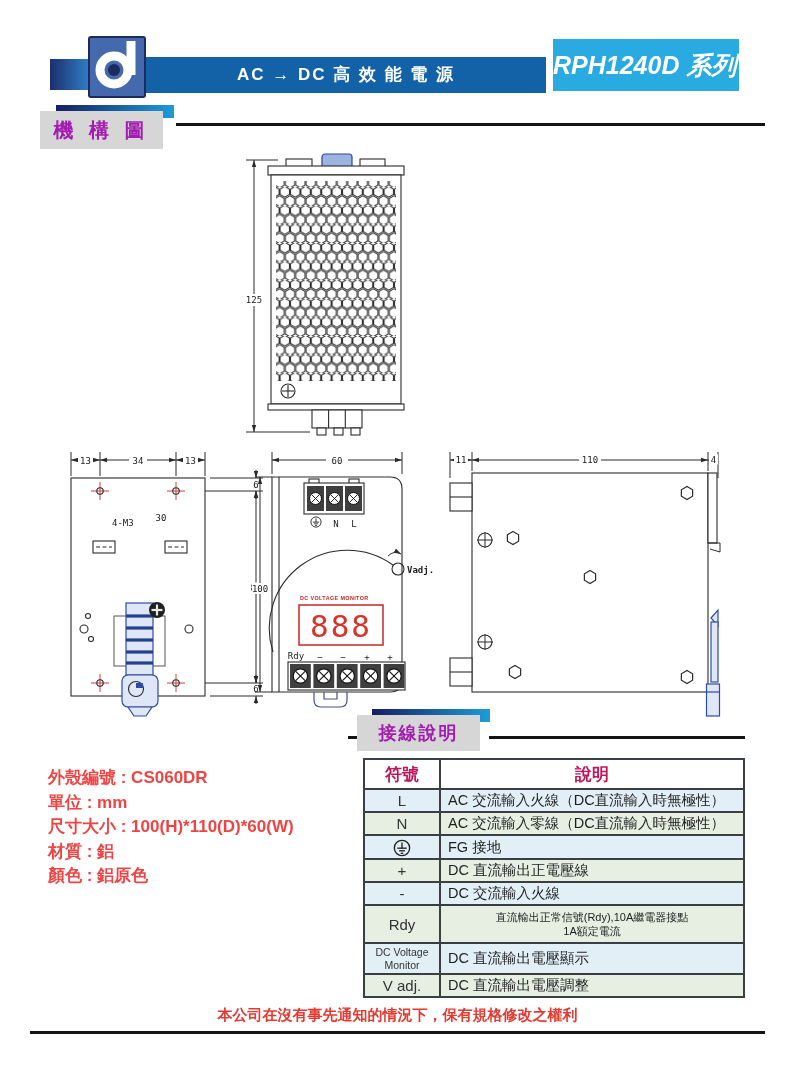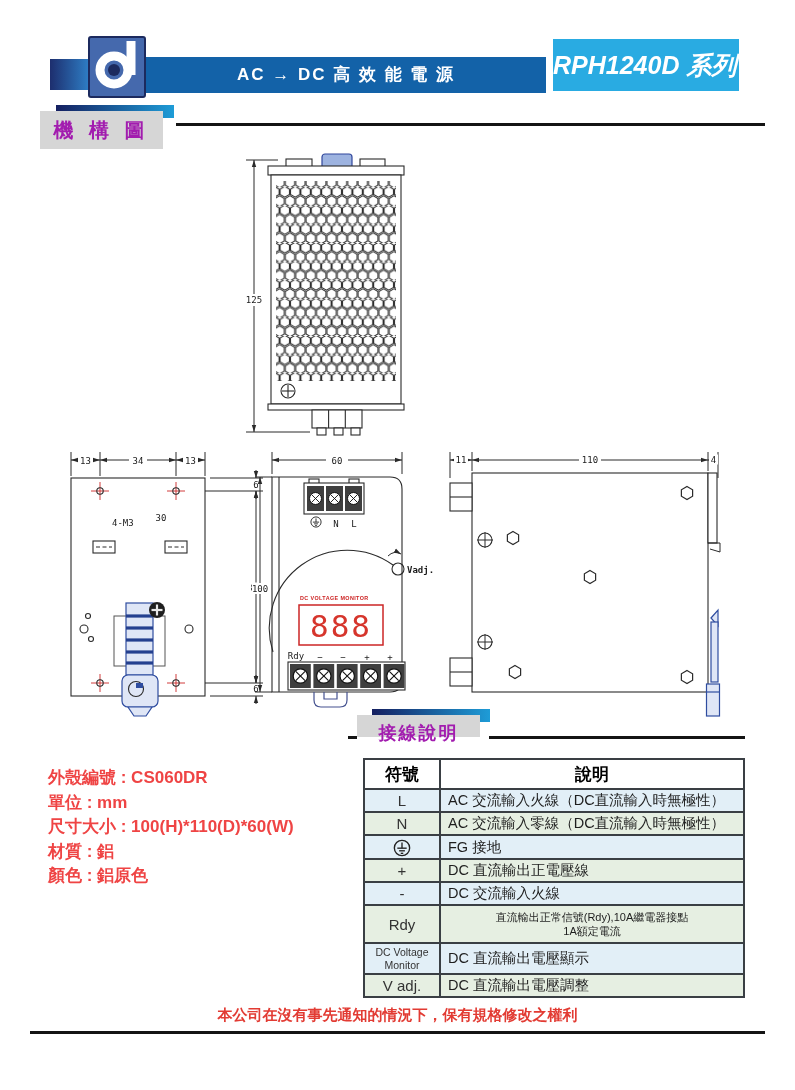--- a/index.html
+++ b/index.html
@@ -16,21 +16,21 @@
   .sec-bar{height:13px;background:linear-gradient(90deg,#151f60,#1e9cd7);}
   .sec-box{background:#d6d6d6;color:#a21caf;font-weight:bold;text-align:center;}
   .sec-box.big{font-size:20px;letter-spacing:5px;line-height:38px;}
   .sec-box.small{font-size:18px;letter-spacing:2px;line-height:36px;}
   .rule{background:#141414;}
   
   .specs{left:48px;top:766px;color:#ef4444;font-weight:bold;font-size:17px;line-height:24.5px;}
   
   .wiring{border-collapse:collapse;table-layout:fixed;width:382px;background:#fff;}
   .wiring th,.wiring td{border:2px solid #3a3f44;}
-  .wiring th{background:#fff;font-size:17px;font-weight:bold;color:#000000;height:28px;padding:0;}
+  .wiring th{background:#fff;font-size:17px;font-weight:bold;color:#be185d;height:28px;padding:0;}
   .c-sym{width:74px;text-align:center;font-size:15px;color:#333;padding:0;}
   .c-desc{font-size:14.5px;color:#1e1e1e;padding:1px 7px;}
   .sym-sm{font-size:10.5px;font-weight:normal;line-height:1.15;}
   .desc-sm{font-size:11px;line-height:1.3;text-align:center;}
   .row-blue{background:#e2eff7;}
   .row-green{background:#e6efe2;}
   
   .footer-note{left:0;top:1006px;width:795px;text-align:center;color:#e23b33;
                font-weight:bold;font-size:15px;}
   
@@ -320,21 +320,21 @@
     <g>
       <polygon class="blue" points="263,170 270,162 270,178"></polygon>
       <rect class="blue" x="263" y="174" width="7" height="60"></rect>
       <rect class="blue" x="258.5" y="236" width="13" height="32"></rect>
       <line x1="258.5" y1="244" x2="271.5" y2="244" stroke="#2f4da0" stroke-width="1.2"></line>
     </g>
   </svg>
 
   <div class="abs rule" style="left:348px;top:736px;width:9px;height:2.5px"></div>
   <div class="abs sec-bar" style="left:372px;top:709px;width:118px"></div>
-  <div class="abs sec-box small" style="left:357px;top:715px;width:123px;height:22px">
+  <div class="abs sec-box small" style="left:357px;top:715px;width:123px;height:36px">
     <span>接線說明</span>
   </div>
   <div class="abs rule" style="left:489px;top:736px;width:256px;height:2.5px"></div>
 
   <div class="abs specs">
     <div>外殼編號 : CS060DR</div>
     <div>單位 : mm</div>
     <div>尺寸大小 : 100(H)*110(D)*60(W)</div>
     <div>材質 : 鋁</div>
     <div>顏色 : 鋁原色</div>

